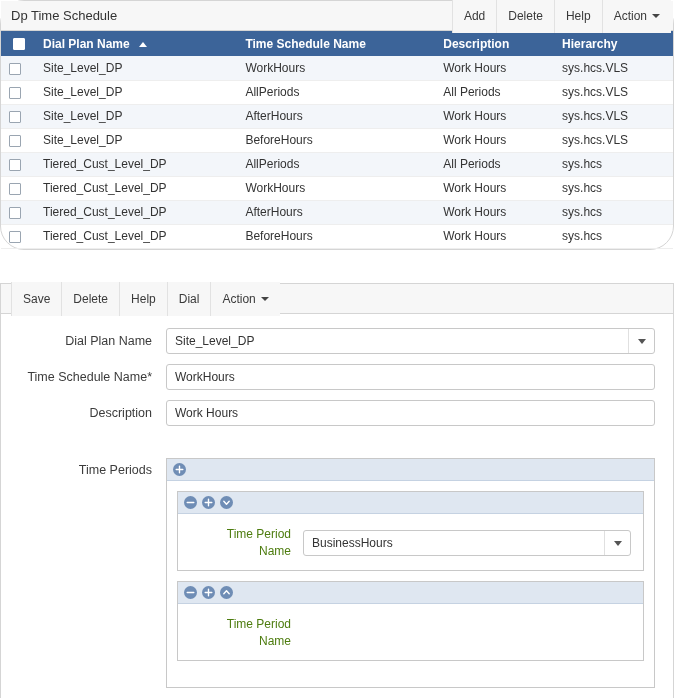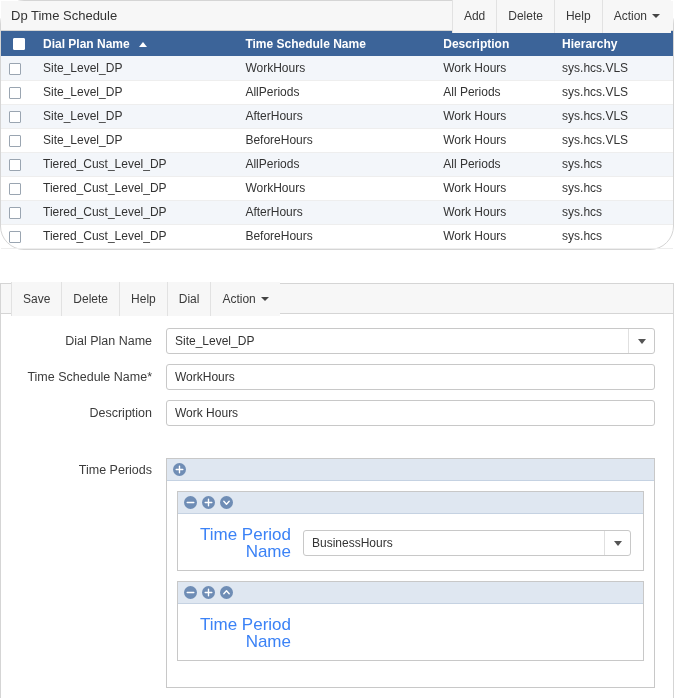--- a/index.html
+++ b/index.html
@@ -200,22 +200,22 @@
   }
   .circ svg { display:block; }
   .tp-field-row {
     display: flex;
     align-items: center;
   }
   .tp-label {
     flex: 0 0 125px;
     text-align: right;
     padding-right: 12px;
-    font-size: 17px;
-    color: #3b82f6;
+    font-size: 12px;
+    color: #4d7c0f;
     line-height: 17px;
   }
   .tp-label .l2 { display: block; }
   .spacer-bottom { height: 16px; }
 </style>
 </head>
 <body>
 
 <div class="page">
 

